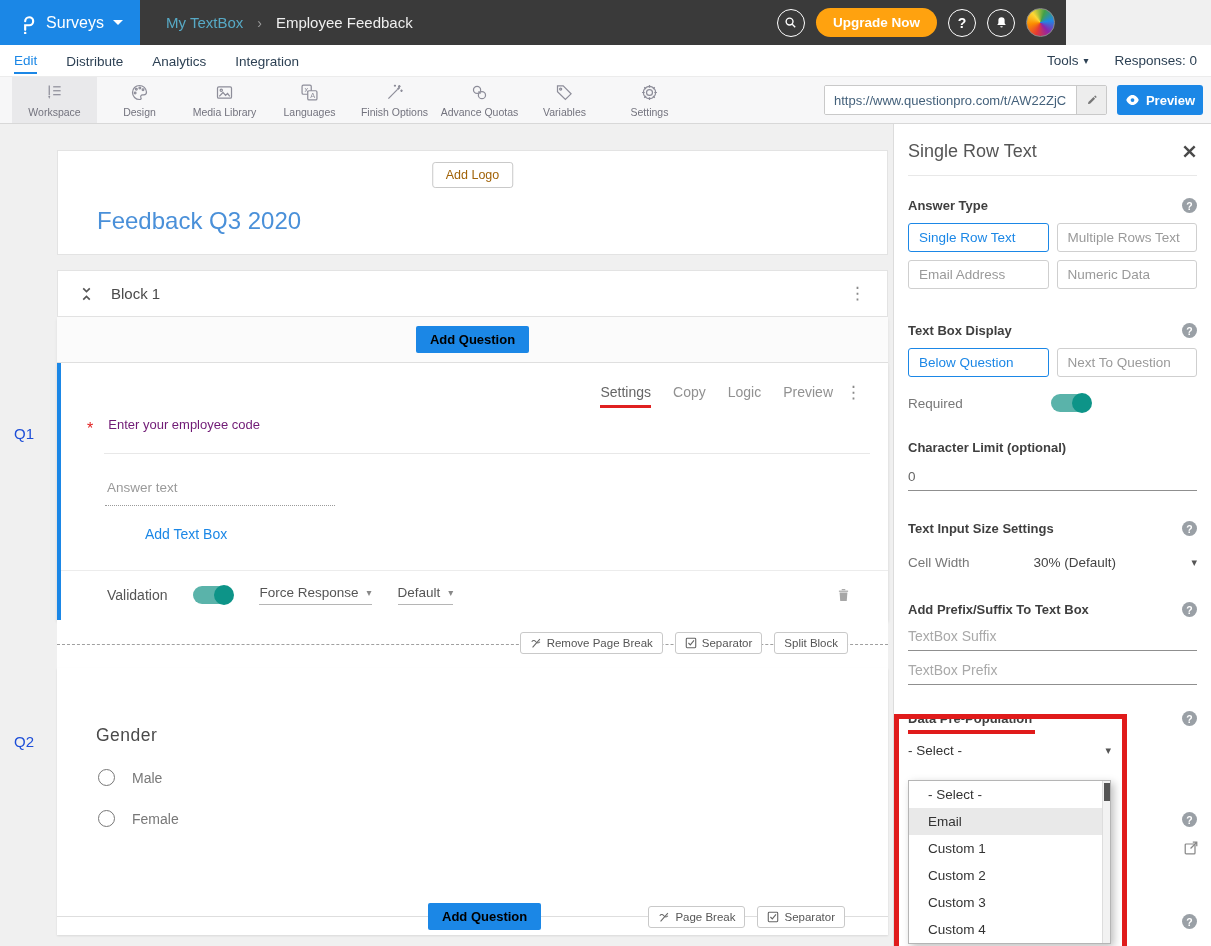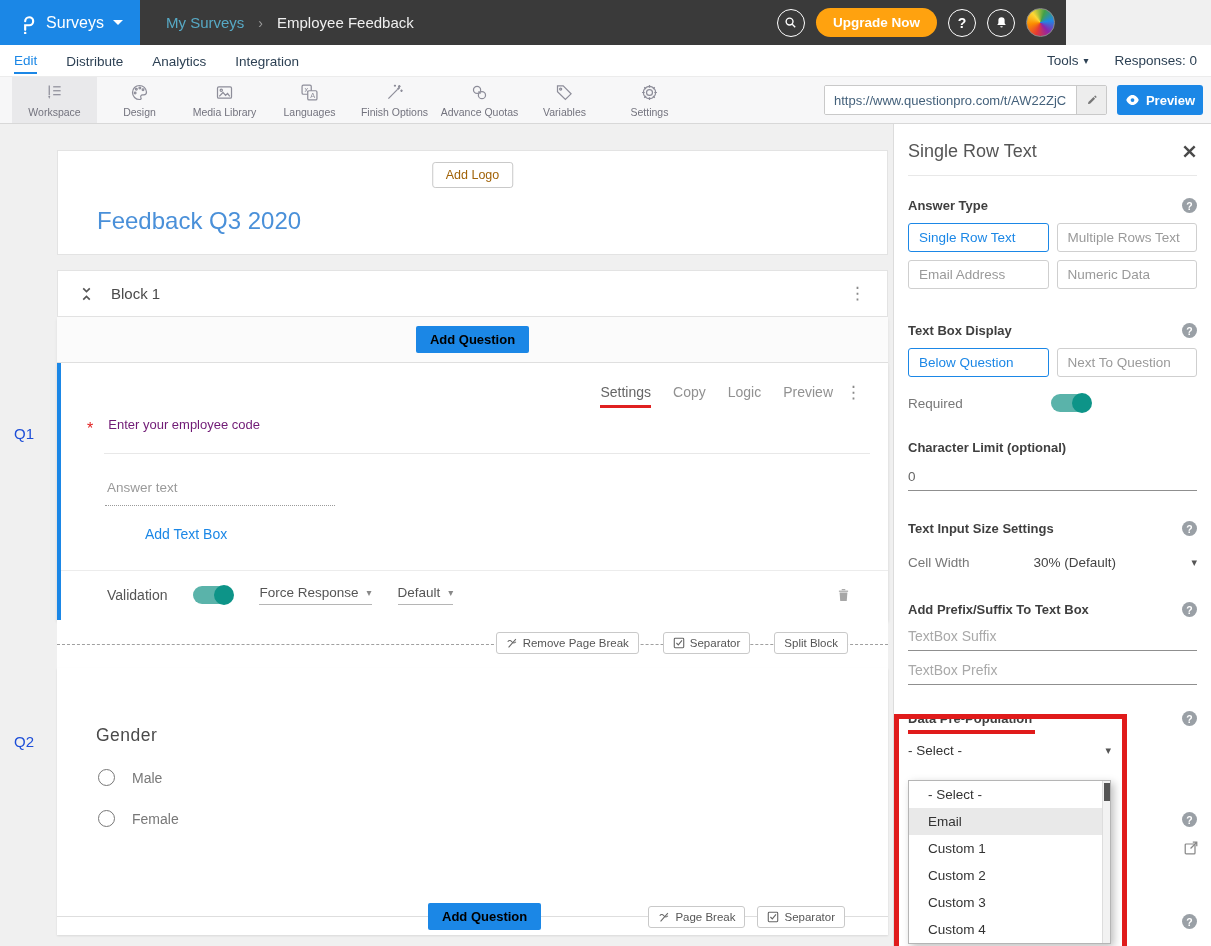--- a/index.html
+++ b/index.html
@@ -72,21 +72,21 @@
   .vlabel { font-size:14px; color:#555; }
   .toggle { width:40px; height:18px; border-radius:9px; background:#5ab3aa; position:relative; cursor:pointer; flex:none; }
   .toggle::after { content:""; position:absolute; right:-1px; top:-1px; width:20px; height:20px; border-radius:50%; background:#0d9488; }
   .ddl { display:flex; align-items:center; gap:8px; padding-bottom:4px; border-bottom:1px solid #b5b5b5; cursor:pointer; }
   .ddl-text { font-size:13.5px; color:#555; }
   .caret-g { font-size:10px; color:#888; }
   .trash { margin-left:auto; cursor:pointer; }
 
   .sep-zone { position:absolute; left:57px; top:496px; width:831px; height:48px; background:#fff; }
   .dash-line { position:absolute; left:0; right:0; top:24px; border-top:1px dashed #a0a0a0; }
-  .sep-btns { position:absolute; right:40px; top:12px; display:flex; gap:24px; }
+  .sep-btns { position:absolute; right:40px; top:12px; display:flex; gap:12px; }
   .mini-btn { background:#fff; border:1px solid #c9c9c9; border-radius:3px; padding:4px 9px; font-size:11.5px; color:#555; display:flex; align-items:center; gap:5px; cursor:pointer; font-family:inherit; }
 
   .q2-card { top:544px; height:267px; box-shadow:0 1px 2px rgba(0,0,0,0.10); }
   .q2-question { position:absolute; left:39px; top:57px; font-size:17.5px; color:#4a4a4a; letter-spacing:0.5px; }
   .radio-row { position:absolute; left:41px; display:flex; align-items:center; gap:17px; cursor:pointer; }
   .radio { width:17px; height:17px; border:1.5px solid #777; border-radius:50%; background:#fff; flex:none; }
   .radio-label { font-size:14px; color:#787878; }
   .q2-bottomline { position:absolute; left:0; right:0; top:248px; border-top:1px solid #dedede; }
   .q2-addq { position:absolute; left:371px; top:235px; }
   .q2-btns { position:absolute; right:43px; top:238px; display:flex; gap:12px; background:transparent; }
@@ -137,21 +137,21 @@
       <span>
         <svg width="20" height="22" viewBox="0 0 22 24">
             <path d="M9 19.5v-5h4.6a4.4 4.4 0 1 0-4.6-4.4" fill="none" stroke="#fff" stroke-width="2.4" stroke-linecap="round"></path>
             <circle cx="9" cy="23" r="1.4" fill="#fff"></circle>
           </svg>
       </span>
       <span>Surveys</span>
       <span class="caret-w"></span>
     </div>
     <div class="crumbs">
-      <span class="crumb-parent">My Surveys</span>
+      <span class="crumb-parent">My TextBox</span>
       <span class="crumb-sep">›</span>
       <span class="crumb-current">Employee Feedback</span>
     </div>
     <div class="top-actions">
       <div class="circle-btn">
         <span>
           <svg width="15" height="15" viewBox="0 0 24 24">
               <circle cx="10.5" cy="10.5" r="5.5" fill="none" stroke="#fff" stroke-width="2.2"></circle>
               <line x1="14.8" y1="14.8" x2="19.5" y2="19.5" stroke="#fff" stroke-width="2.2"></line>
             </svg>

